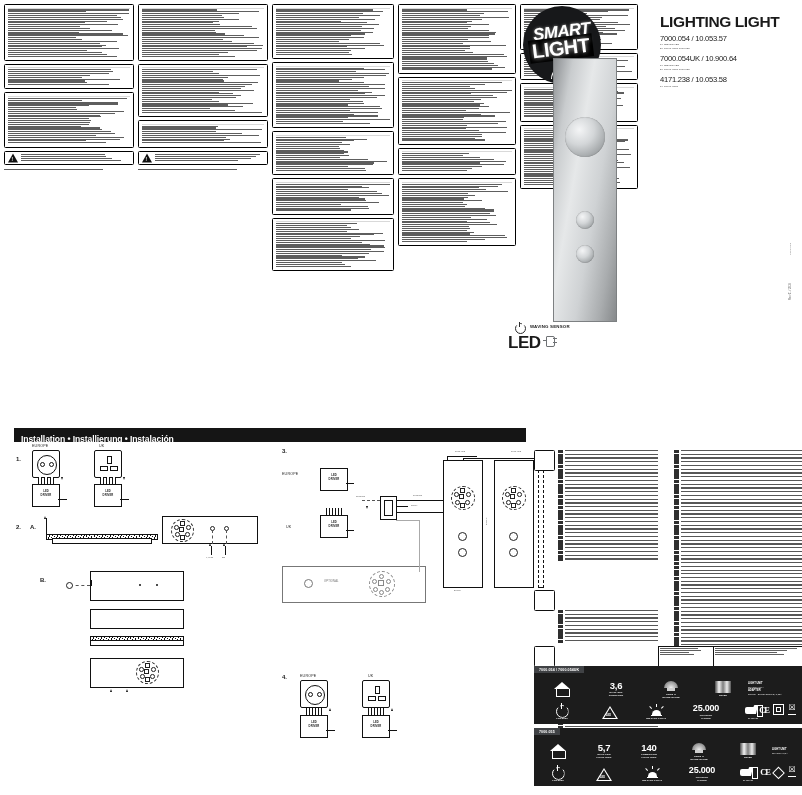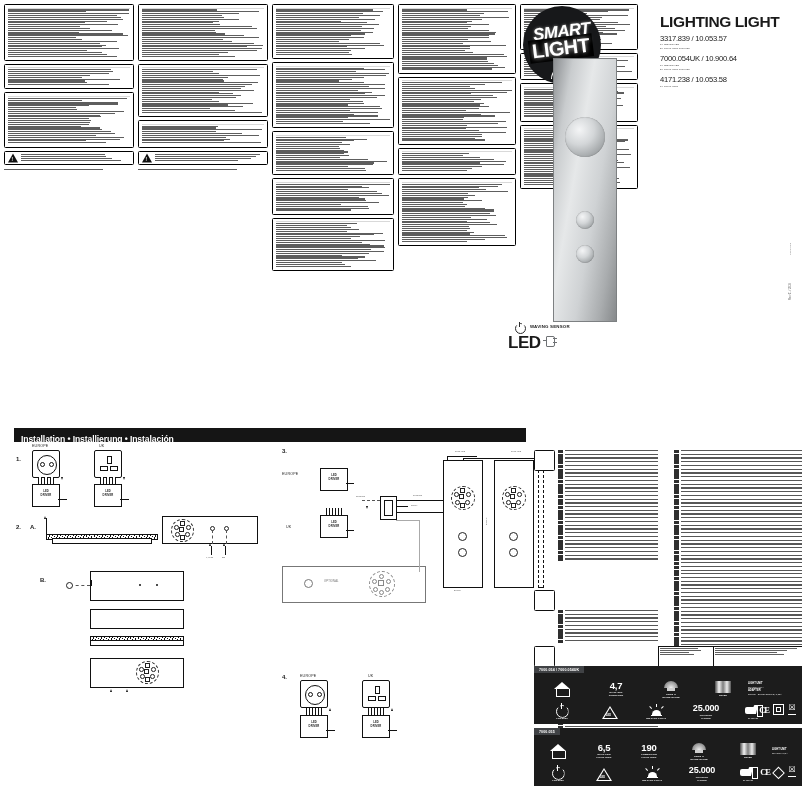--- a/index.html
+++ b/index.html
@@ -737,21 +737,21 @@
       <i></i>
       <i></i>
       <i></i>
       <div class="dot"></div>
     </div>
 </div>
 
 <div class="abs" id="title">
   <h1>LIGHTING LIGHT</h1>
   <div class="codegrp">
-    <div class="code">3317.839 / 10.053.57</div>
+    <div class="code">7000.054 / 10.053.57</div>
     <div class="sub">1X LED DRIVER</div>
     <div class="sub">2X LIGHT UNIT 7000.055</div>
   </div>
   <div class="codegrp">
     <div class="code">7000.054UK / 10.900.64</div>
     <div class="sub">1X LED DRIVER</div>
     <div class="sub">2X LIGHT UNIT 7000.055</div>
   </div>
   <div class="codegrp">
     <div class="code">4171.238 / 10.053.58</div>
@@ -1532,21 +1532,21 @@
   <div class="spectab">7000.054 / 7000.054UK</div>
   <div class="specrow" style="top:10px;height:26px;">
     <div class="cell" style="flex:0 0 56px;">
       <div class="houseIcon">
         <div class="roof"></div>
           <div class="wall"></div>
           <div class="hole"></div>
       </div>
     </div>
     <div class="cell" style="flex:0 0 52px;">
-      <div class="big">4,7</div>
+      <div class="big">3,6</div>
       <div class="cap">
         <span>WATT SET</span><br><span>COMPLETE</span>
       </div>
     </div>
     <div class="cell" style="flex:0 0 58px;">
       <div class="bulbIcon">
           <div class="dome"></div>
           <div class="base"></div>
         </div>
       <div class="cap">
@@ -1620,27 +1620,27 @@
   <div class="spectab">7000.055</div>
   <div class="specrow" style="top:10px;height:26px;">
     <div class="cell" style="flex:0 0 48px;">
       <div class="houseIcon">
         <div class="roof"></div>
           <div class="wall"></div>
           <div class="hole"></div>
       </div>
     </div>
     <div class="cell" style="flex:0 0 44px;">
-      <div class="big">6,5</div>
+      <div class="big">5,7</div>
       <div class="cap">
         <span>WATT PER</span><br><span>LIGHT UNIT</span>
       </div>
     </div>
     <div class="cell" style="flex:0 0 46px;">
-      <div class="big">190</div>
+      <div class="big">140</div>
       <div class="cap">
         <span>LUMEN PER</span><br><span>LIGHT UNIT</span>
       </div>
     </div>
     <div class="cell" style="flex:0 0 54px;">
       <div class="bulbIcon">
           <div class="dome"></div>
           <div class="base"></div>
         </div>
       <div class="cap">

